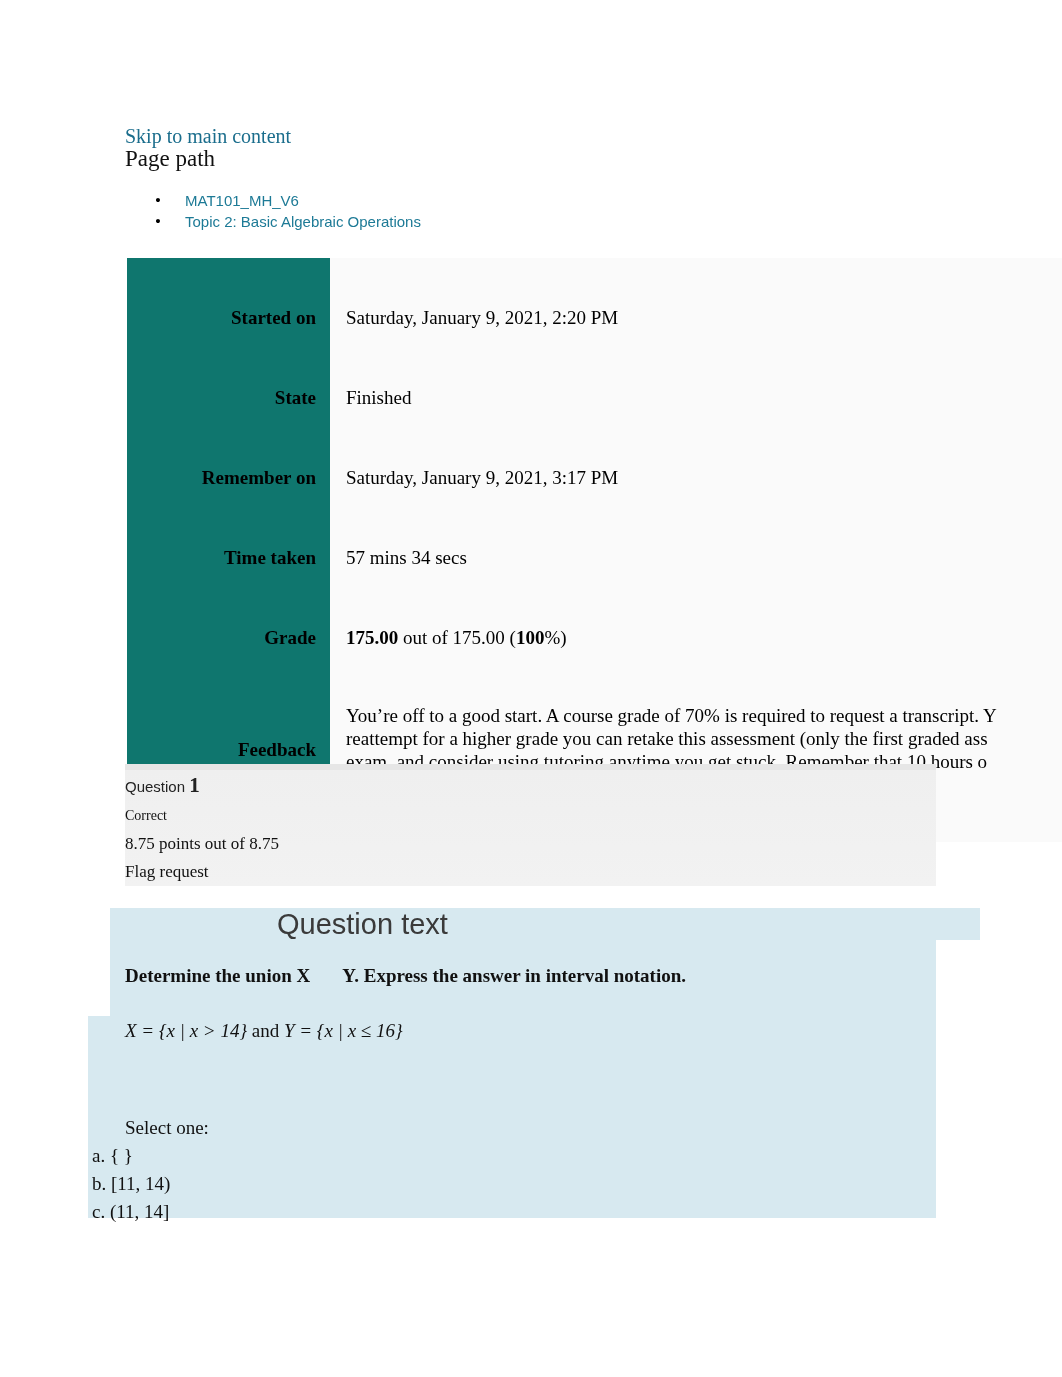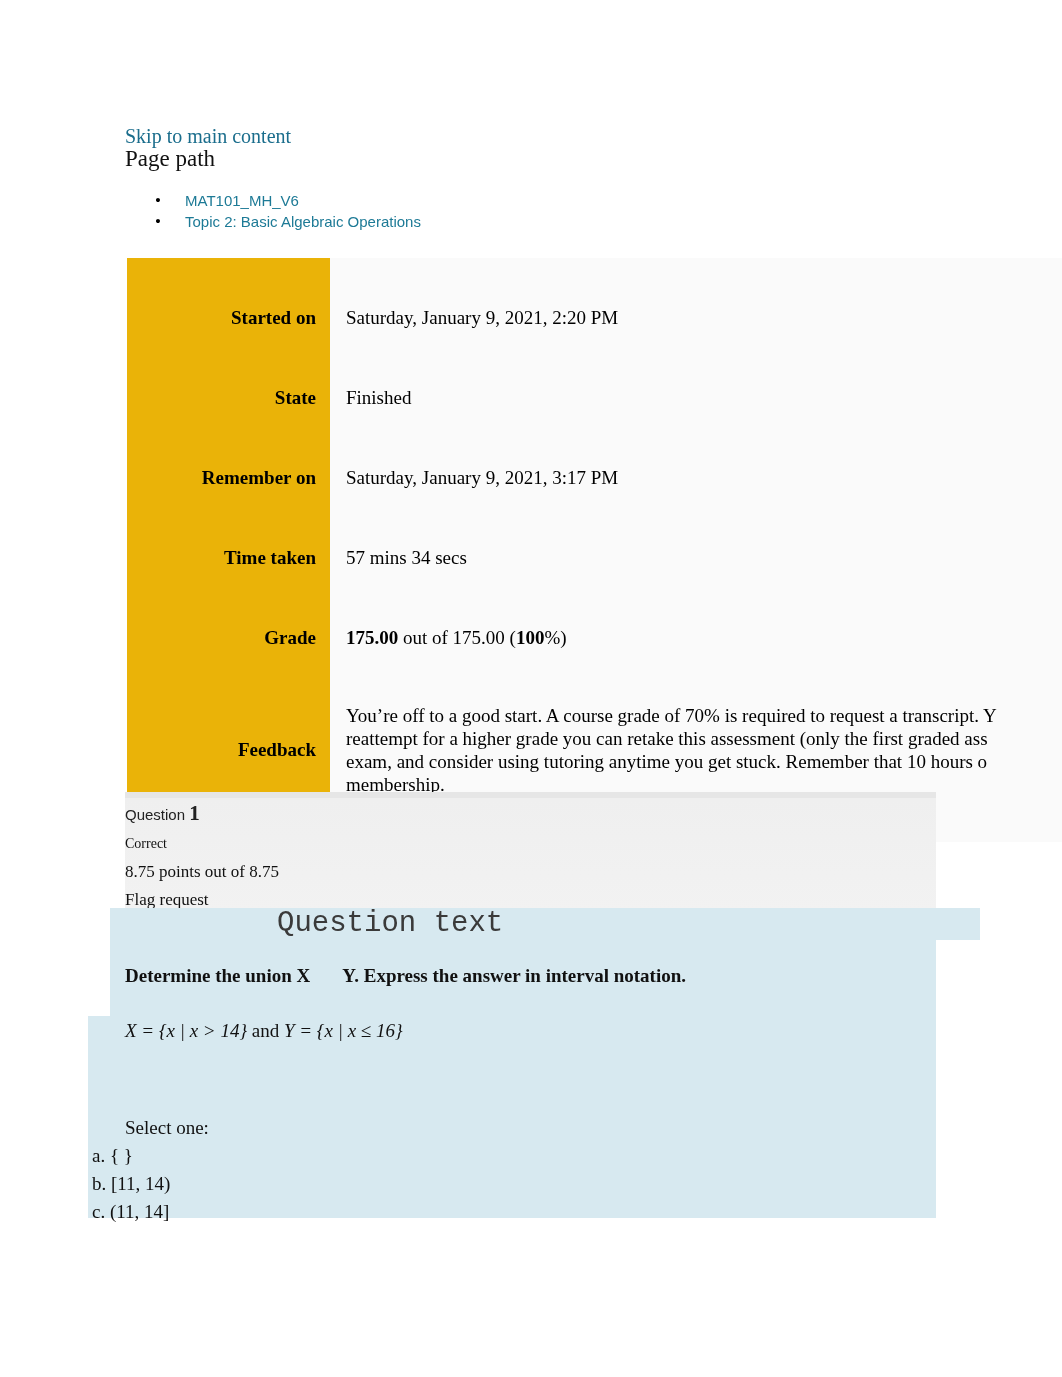--- a/index.html
+++ b/index.html
@@ -86,21 +86,21 @@
     line-height: 24px;
   }
   .summary-table tr.spacer td {
     height: 40px;
     padding: 0;
     font-size: 0;
     line-height: 0;
   }
   .sum-label {
     width: 203px;
-    background: #eab308;
+    background: #0f766e;
     text-align: right;
     font-weight: bold;
     padding-right: 14px !important;
     box-sizing: border-box;
     white-space: nowrap;
   }
   .sum-value {
     background: #fafafa;
     padding-left: 16px !important;
     box-sizing: border-box;
@@ -115,21 +115,21 @@
   }
   .feedback-row .sum-value div {
     line-height: 23px;
   }
   .grade-strong { font-weight: bold; }
 
   
   .question-header {
     position: absolute;
     left: 125px;
-    top: 792px;
+    top: 764px;
     width: 811px;
     height: 122px;
     background: #ededed;
     background: linear-gradient(to bottom, #e6e6e6 0px, #e6e6e6 6px, #efefef 6px, #f2f2f2 100%);
   }
   .q-number {
     position: absolute;
     left: 0px;
     top: 9px;
     font-family: "Liberation Sans", "DejaVu Sans", sans-serif;
@@ -198,21 +198,21 @@
     top: 940px;
     width: 46px;
     height: 282px;
     background: #ffffff;
   }
 
   .question-text-heading {
     position: absolute;
     left: 277px;
     top: 905px;
-    font-family: Liberation Mono, monospace;
+    font-family: Liberation Sans, sans-serif;
     font-size: 29px;
     line-height: 38px;
     color: #3a3a3a;
     white-space: nowrap;
   }
   .q-prompt {
     position: absolute;
     left: 125px;
     top: 963px;
     font-size: 19px;

